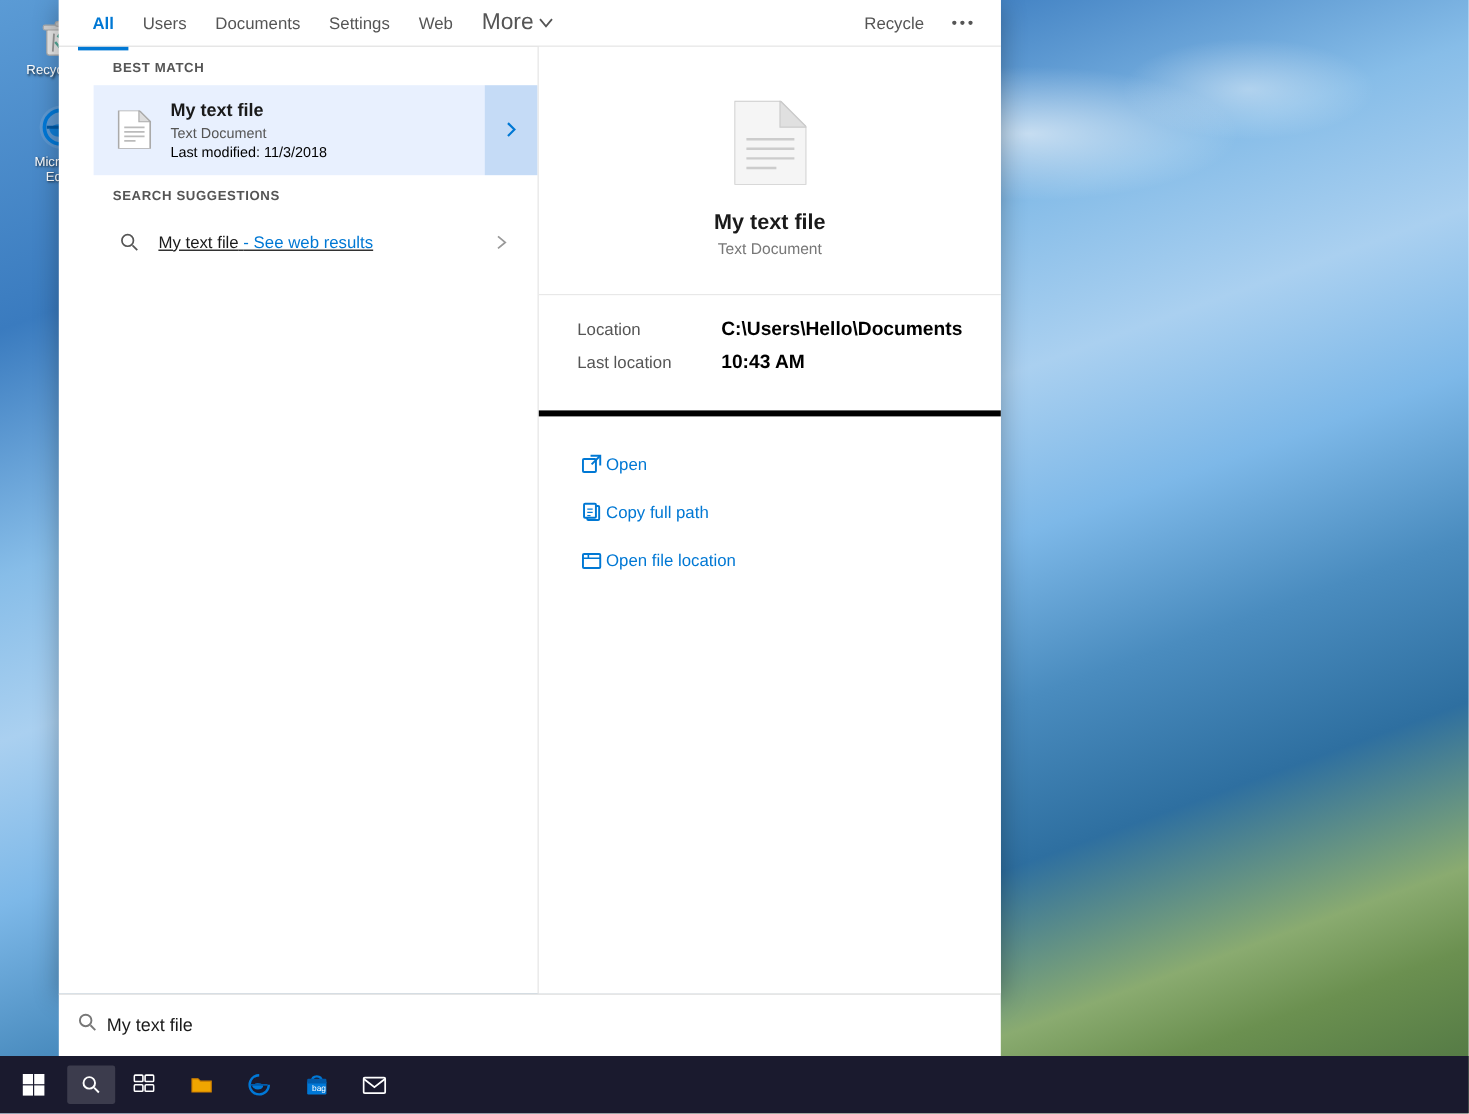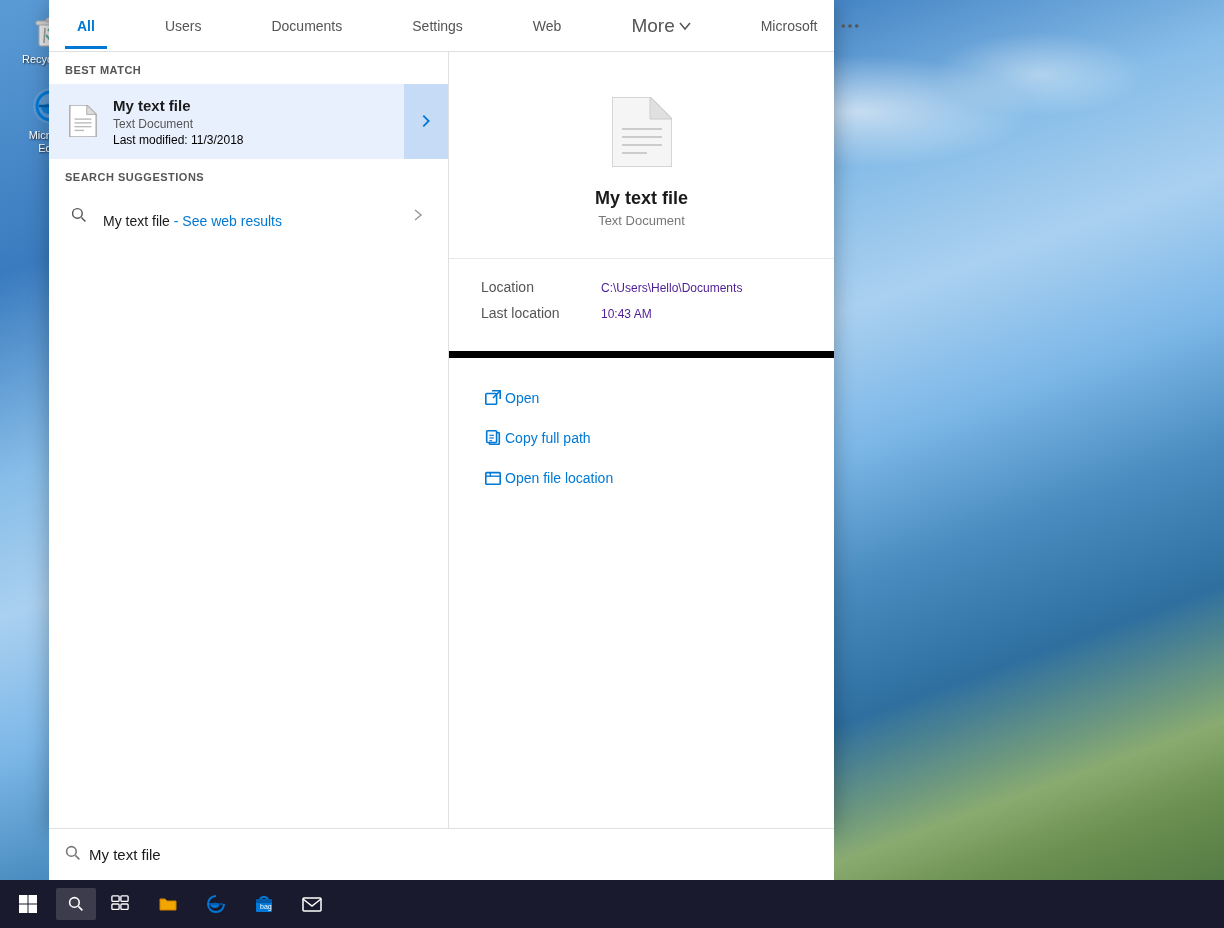--- a/index.html
+++ b/index.html
@@ -103,23 +103,22 @@
       z-index: 200;
       box-shadow: 0 4px 20px rgba(0,0,0,0.3);
     }
 
     
     .tabs {
       display: flex;
       align-items: center;
       border-bottom: 1px solid #e0e0e0;
       padding: 0 16px;
-      height: 52px;
+      height: 39px;
       background: white;
-      gap: 46px;
     }
     .tab-item {
       padding: 14px 12px;
       font-size: 14px;
       color: #555;
       cursor: pointer;
       position: relative;
       white-space: nowrap;
     }
     .tab-item.active {
@@ -176,20 +175,21 @@
     .main-content {
       display: flex;
       height: calc(100% - 52px - 52px);
     }
 
     
     .left-panel {
       width: 400px;
       border-right: 1px solid #e0e0e0;
       overflow-y: auto;
+      padding-left: 29px;
     }
 
     
     .section-label {
       font-size: 11px;
       font-weight: 600;
       color: #555;
       padding: 12px 16px 8px;
       text-transform: uppercase;
       letter-spacing: 0.5px;
@@ -242,23 +242,24 @@
       display: flex;
       align-items: center;
       justify-content: center;
       background: rgba(0,100,200,0.15);
     }
     .bm-arrow svg { width: 18px; height: 18px; fill: #0078d4; }
 
     
     .search-sugg-item {
       display: flex;
-      align-items: flex-end;
+      align-items: center;
       padding: 10px 16px;
       cursor: pointer;
+      text-decoration: underline;
     }
     .sugg-icon {
       width: 28px;
       height: 28px;
       display: flex;
       align-items: center;
       justify-content: center;
       margin-right: 10px;
       flex-shrink: 0;
     }
@@ -313,36 +314,37 @@
       text-align: center;
     }
     .file-type-label {
       font-size: 13px;
       color: #777;
       margin-top: 4px;
     }
 
     .file-meta {
       padding: 20px 32px;
-      border-bottom: 7px solid #000000;
+      border-bottom: 5px solid #000000;
     }
     .meta-row {
       display: flex;
       align-items: baseline;
       margin-bottom: 10px;
     }
     .meta-key {
       font-size: 14px;
       color: #555;
       width: 120px;
       flex-shrink: 0;
     }
     .meta-value {
-      font-size: 12px;
-      color: #4c1d95;
+      font-size: 16px;
+      color: #000000;
+      font-weight: bold;
     }
 
     .file-actions {
       padding: 20px 32px;
     }
     .action-item {
       display: flex;
       align-items: center;
       padding: 8px 0;
       cursor: pointer;
@@ -537,21 +539,21 @@
     <div class="tab-item">Documents</div>
     <div class="tab-item">Settings</div>
     <div class="tab-item">Web</div>
     <div class="tab-more">
       <span>More</span>
       <svg viewBox="0 0 12 8" xmlns="http://www.w3.org/2000/svg">
         <path d="M1 1 L6 7 L11 1" fill="none" stroke="#555" stroke-width="1.5"></path>
       </svg>
     </div>
     <div class="tabs-right">
-      <span class="feedback-btn">Microsoft</span>
+      <span class="feedback-btn">Recycle</span>
       <div class="more-dots">
         <svg viewBox="0 0 20 5" xmlns="http://www.w3.org/2000/svg">
           <circle cx="2.5" cy="2.5" r="2" fill="#555"></circle>
           <circle cx="10" cy="2.5" r="2" fill="#555"></circle>
           <circle cx="17.5" cy="2.5" r="2" fill="#555"></circle>
         </svg>
       </div>
     </div>
   </div>
 

